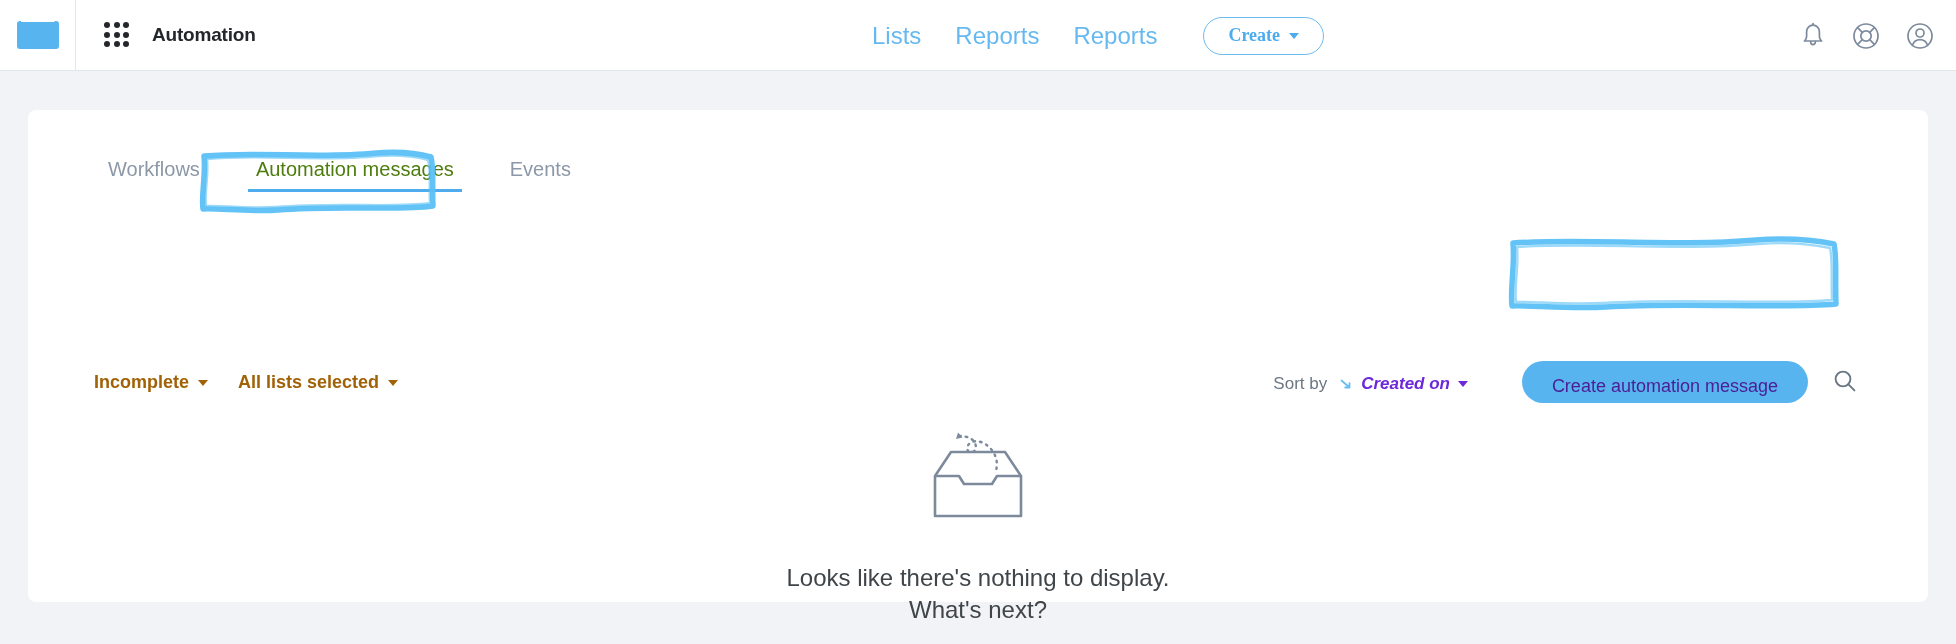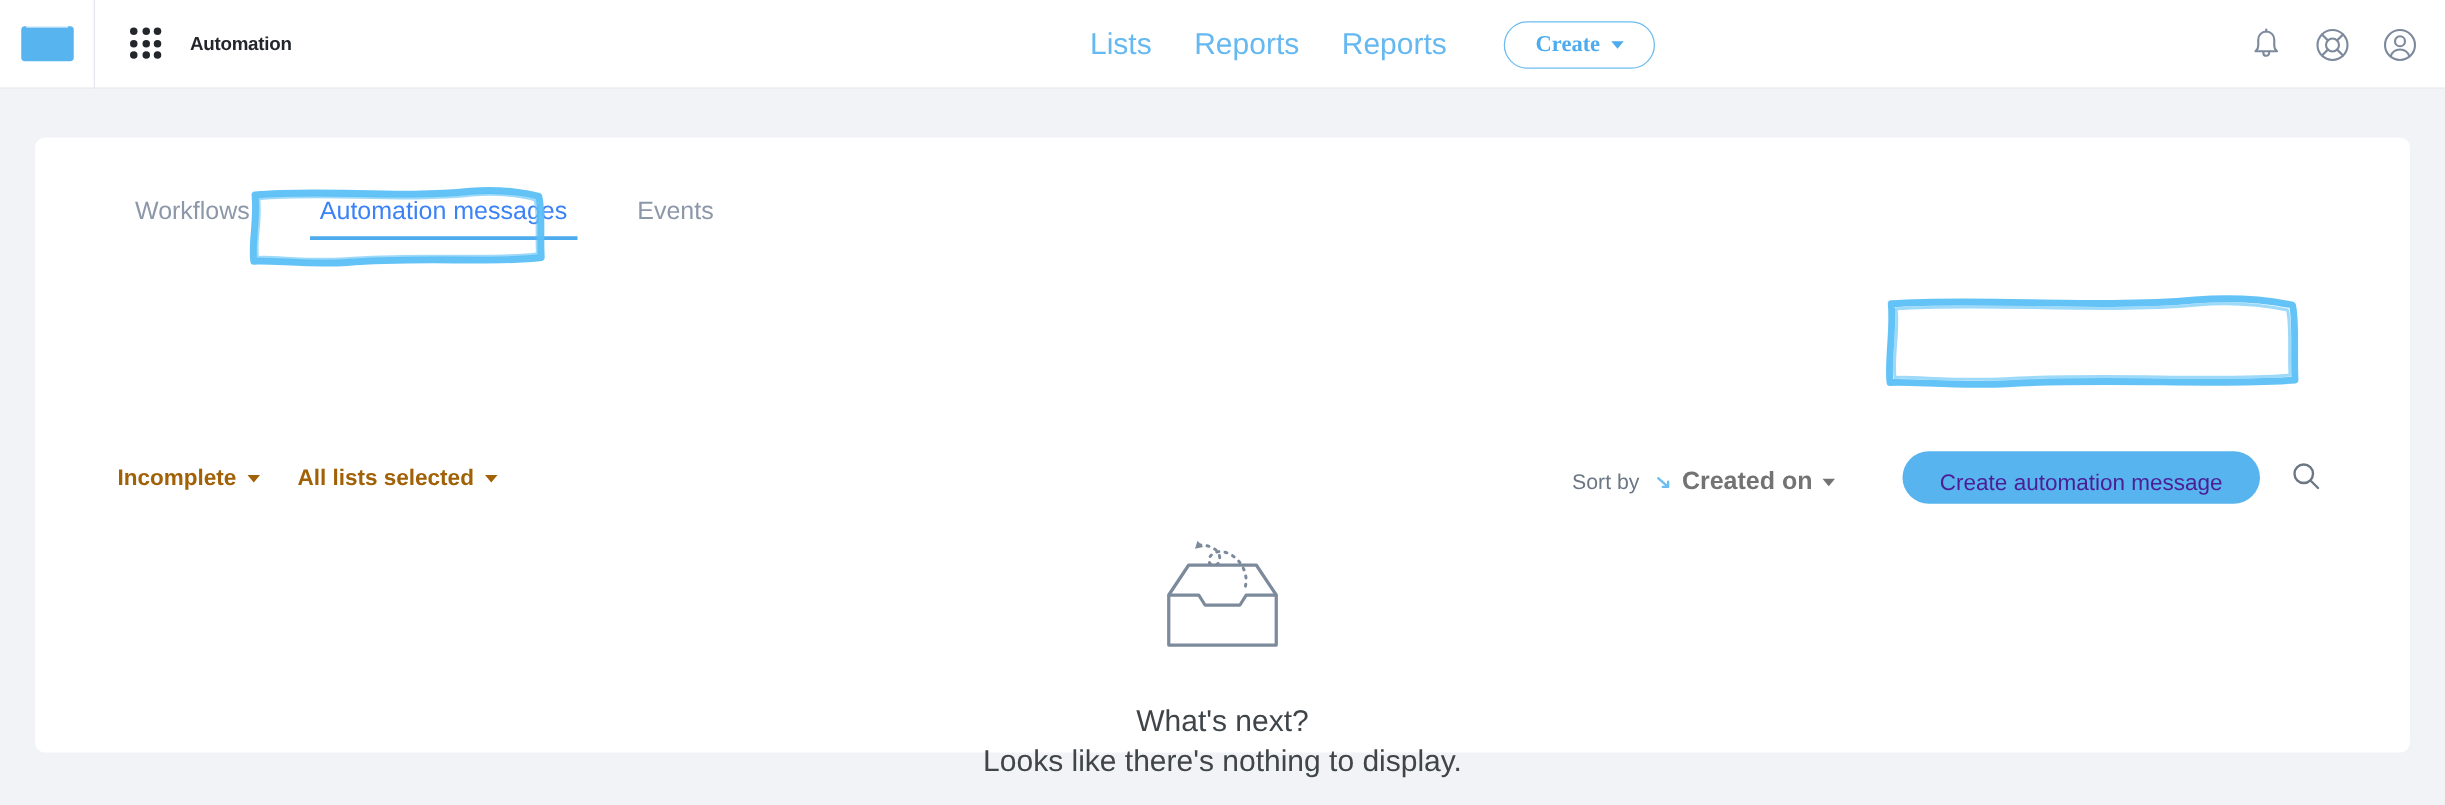--- a/index.html
+++ b/index.html
@@ -83,21 +83,21 @@
   }
   .waffle i {
     display: block;
     width: 6px;
     height: 6px;
     border-radius: 50%;
     background: #23262b;
   }
 
   .brand-title {
-    font-size: 15px;
+    font-size: 19px;
     font-weight: bold;
     color: #23262b;
     letter-spacing: -0.2px;
   }
 
   .nav-center {
     position: absolute;
     left: 872px;
     top: 0;
     height: 71px;
@@ -170,21 +170,21 @@
     gap: 0;
   }
   .tab {
     font-size: 20px;
     color: #8c98a8;
     padding: 0 28px 11px 28px;
     cursor: pointer;
     position: relative;
     white-space: nowrap;
   }
-  .tab.active { color: #3b82f6; }
+  .tab.active { color: #4d7c0f; }
   .tab.active::after {
     content: "";
     position: absolute;
     left: 20px;
     right: 20px;
     bottom: 0;
     height: 3px;
     background: #4dabee;
   }
 
@@ -214,27 +214,28 @@
     display: flex;
     align-items: center;
     gap: 12px;
     text-align: center;
   }
   .sort-label {
     font-size: 17px;
     color: #6b7785;
   }
   .sort-value {
-    font-size: 20px;
+    font-size: 17px;
     font-weight: bold;
-    color: #737373;
+    color: #6d28d9;
     display: flex;
     align-items: center;
     gap: 8px;
     cursor: pointer;
+    font-style: italic;
   }
 
   .create-msg-btn {
     position: absolute;
     right: 120px;
     top: 251px;
     height: 42px;
     padding: 15px 30px;
     border: none;
     border-radius: 21px;
@@ -377,22 +378,22 @@
   </button>
 
   <div class="empty-state">
     <svg width="118" height="96" viewBox="0 0 118 96" fill="none">
       <path d="M16 46L32 22h54l16 24v40H16V46z" stroke="#7c8a9c" stroke-width="2.6" stroke-linejoin="round" fill="none"></path>
       <path d="M16 46h24l5 8h28l5-8h24" stroke="#7c8a9c" stroke-width="2.6" stroke-linejoin="round" fill="none"></path>
       <path d="M40 6c9 0 15 3 16.5 8.5C58 20 54 23.5 50.5 22c-3.5-1.5-3-7 1.5-9.5C57.5 9.5 66 12 72 19c6 7 7.5 16 4 24" stroke="#7c8a9c" stroke-width="2.4" stroke-linecap="round" stroke-dasharray="1.6 5" fill="none"></path>
       <path d="M39 2.5l-2 6.5 6.5-1.5z" fill="#7c8a9c"></path>
     </svg>
     <div class="empty-text">
+      <div>Looks like there's nothing to display.</div>
       <div>What's next?</div>
-      <div>Looks like there's nothing to display.</div>
     </div>
   </div>
 </div>
 
 <div class="annot" style="left:198px; top:148px;">
   <svg width="240" height="68" viewBox="0 0 240 68">
     <path d="M6 8 C 60 3, 120 11, 178 5 C 206 3, 226 7, 233 9 C 236 20, 234 38, 235 58 C 200 63, 140 57, 80 62 C 50 64, 20 60, 5 61 C 3 46, 8 28, 6 8 Z" fill="none" stroke="#5bc0f5" stroke-width="5.5" stroke-linejoin="round" opacity="0.95"></path>
     <path d="M9 11 C 62 6, 124 14, 180 8 C 205 6, 224 10, 230 12 C 233 22, 231 38, 232 55 C 198 60, 138 54, 78 59 C 48 61, 22 57, 8 58 C 6 44, 11 29, 9 11 Z" fill="none" stroke="#5bc0f5" stroke-width="2.4" stroke-linejoin="round" opacity="0.6"></path>
   </svg>
 </div>

